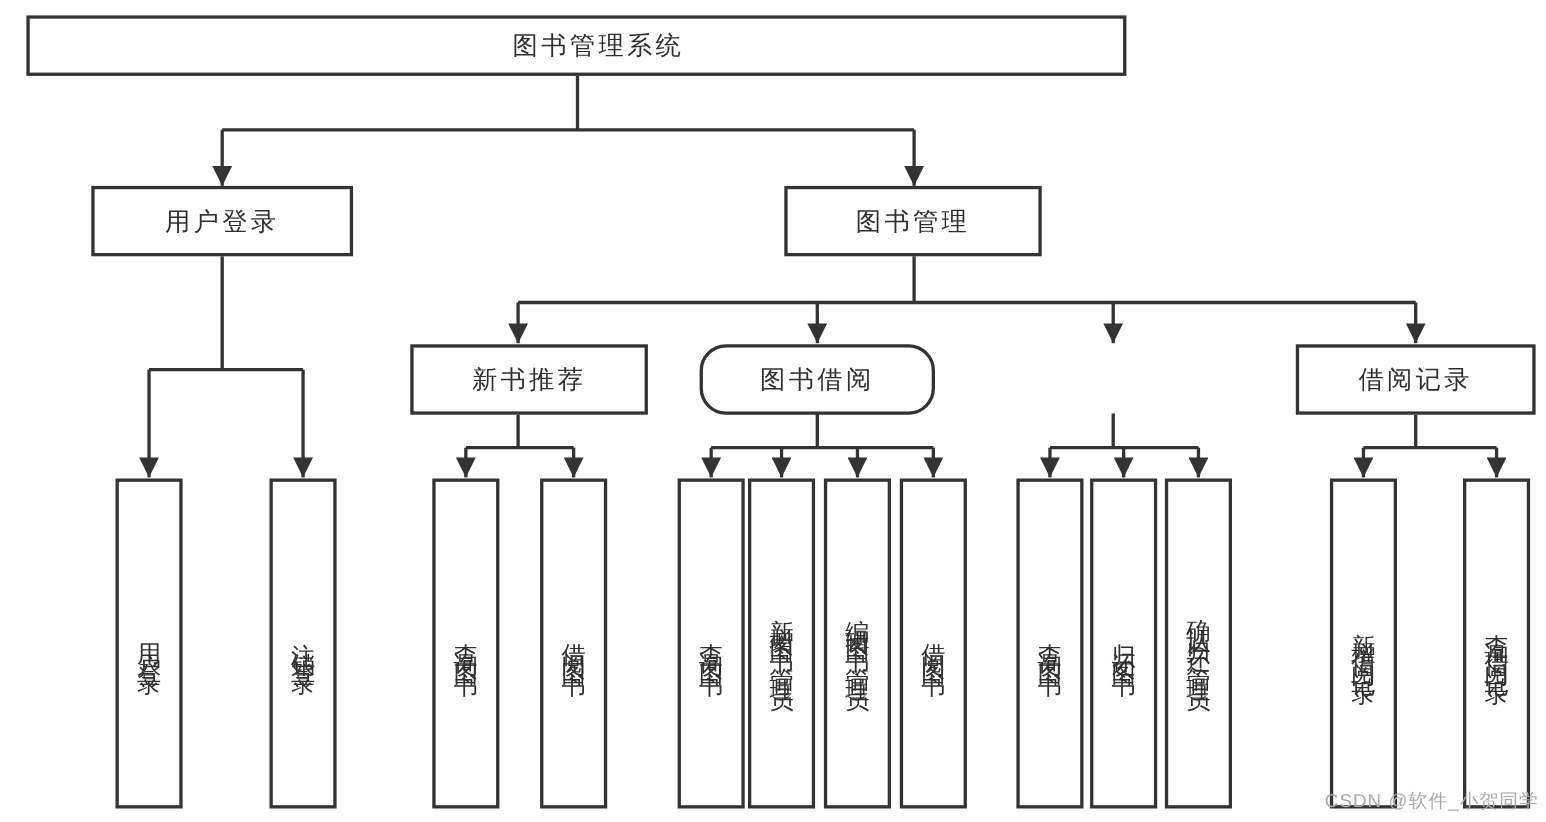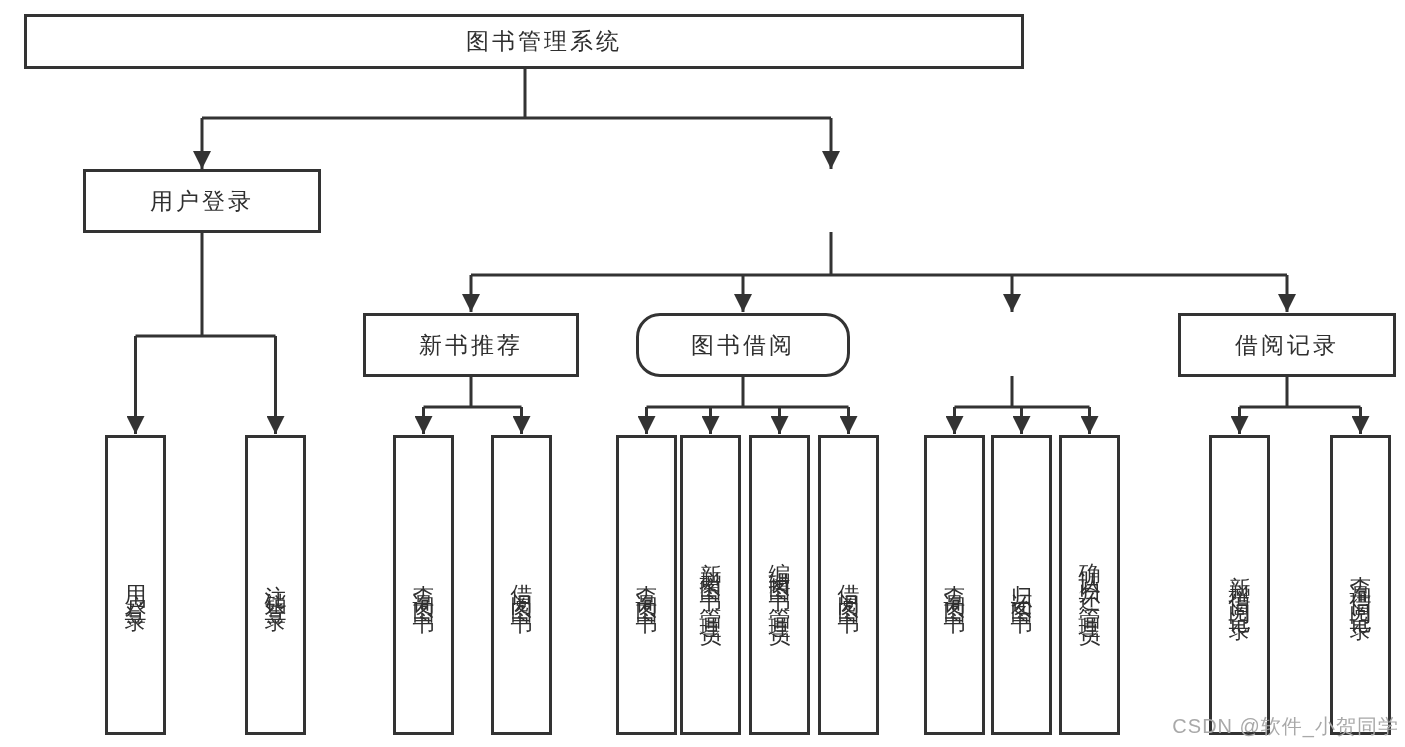--- a/index.html
+++ b/index.html
@@ -51,21 +51,21 @@
     text-orientation: mixed;
     font-size: 22px;
     line-height: 1;
     letter-spacing: 9px;
     color: var(--color-text, #2f2f2f);
   }
   
   #n-root      { left: 24px;   top: 14px;  width: 1000px; height: 55px; padding-left: 40px; }
   #n-login     { left: 83px;   top: 169px; width: 238px;  height: 64px; }
   #n-mgmt      { left: 713px;  top: 169px; width: 234px;  height: 64px; }
-  #n-recommend { left: 363px;  top: 313px; width: 216px;  height: 64px; }
+  #n-recommend { left: 373px;  top: 313px; width: 216px;  height: 64px; }
   #n-borrow    { left: 636px;  top: 313px; width: 214px;  height: 64px; border-radius: 24px; }
   #n-current   { left: 903px;  top: 313px; width: 218px;  height: 64px; }
   #n-records   { left: 1178px; top: 313px; width: 218px;  height: 64px; }
   .leaf        { top: 435px; width: 61px; height: 300px; }
   #leaf-u1 { left: 105px; }
   #leaf-u2 { left: 245px; }
   #leaf-a1 { left: 393px; }
   #leaf-a2 { left: 491px; }
   #leaf-b1 { left: 616px; }
   #leaf-b2 { left: 680px; }
@@ -73,21 +73,21 @@
   #leaf-b4 { left: 818px; }
   #leaf-c1 { left: 924px; }
   #leaf-c2 { left: 991px; }
   #leaf-c3 { left: 1059px; }
   #leaf-d1 { left: 1209px; }
   #leaf-d2 { left: 1330px; }
   .watermark {
     position: absolute;
     right: 6px;
     bottom: 7px;
-    font-size: 20px;
+    font-size: 17px;
     letter-spacing: 1px;
     color: var(--color-watermark, #a9a9a9);
     z-index: 2;
     white-space: nowrap;
   }
 </style>
 </head>
 <body>
 
 <div class="canvas">
@@ -129,20 +129,21 @@
     <line class="ln" x1="1089.5" y1="407" x2="1089.5" y2="434" marker-end="url(#arrow)"></line>
 
     <path class="ln" d="M1287,376 V407 M1239.5,407 H1360.5"></path>
     <line class="ln" x1="1239.5" y1="407" x2="1239.5" y2="434" marker-end="url(#arrow)"></line>
     <line class="ln" x1="1360.5" y1="407" x2="1360.5" y2="434" marker-end="url(#arrow)"></line>
   </svg>
 
   <div class="box h" id="n-root">图书管理系统</div>
 
   <div class="box h" id="n-login">用户登录</div>
+  <div class="box h" id="n-mgmt">图书管理</div>
 
   <div class="box h" id="n-recommend">新书推荐</div>
   <div class="box h" id="n-borrow">图书借阅</div>
   <div class="box h" id="n-records">借阅记录</div>
 
   <div class="box v leaf" id="leaf-u1">
     <span class="vtext">用户登录</span>
   </div>
   <div class="box v leaf" id="leaf-u2">
     <span class="vtext">注销登录</span>

